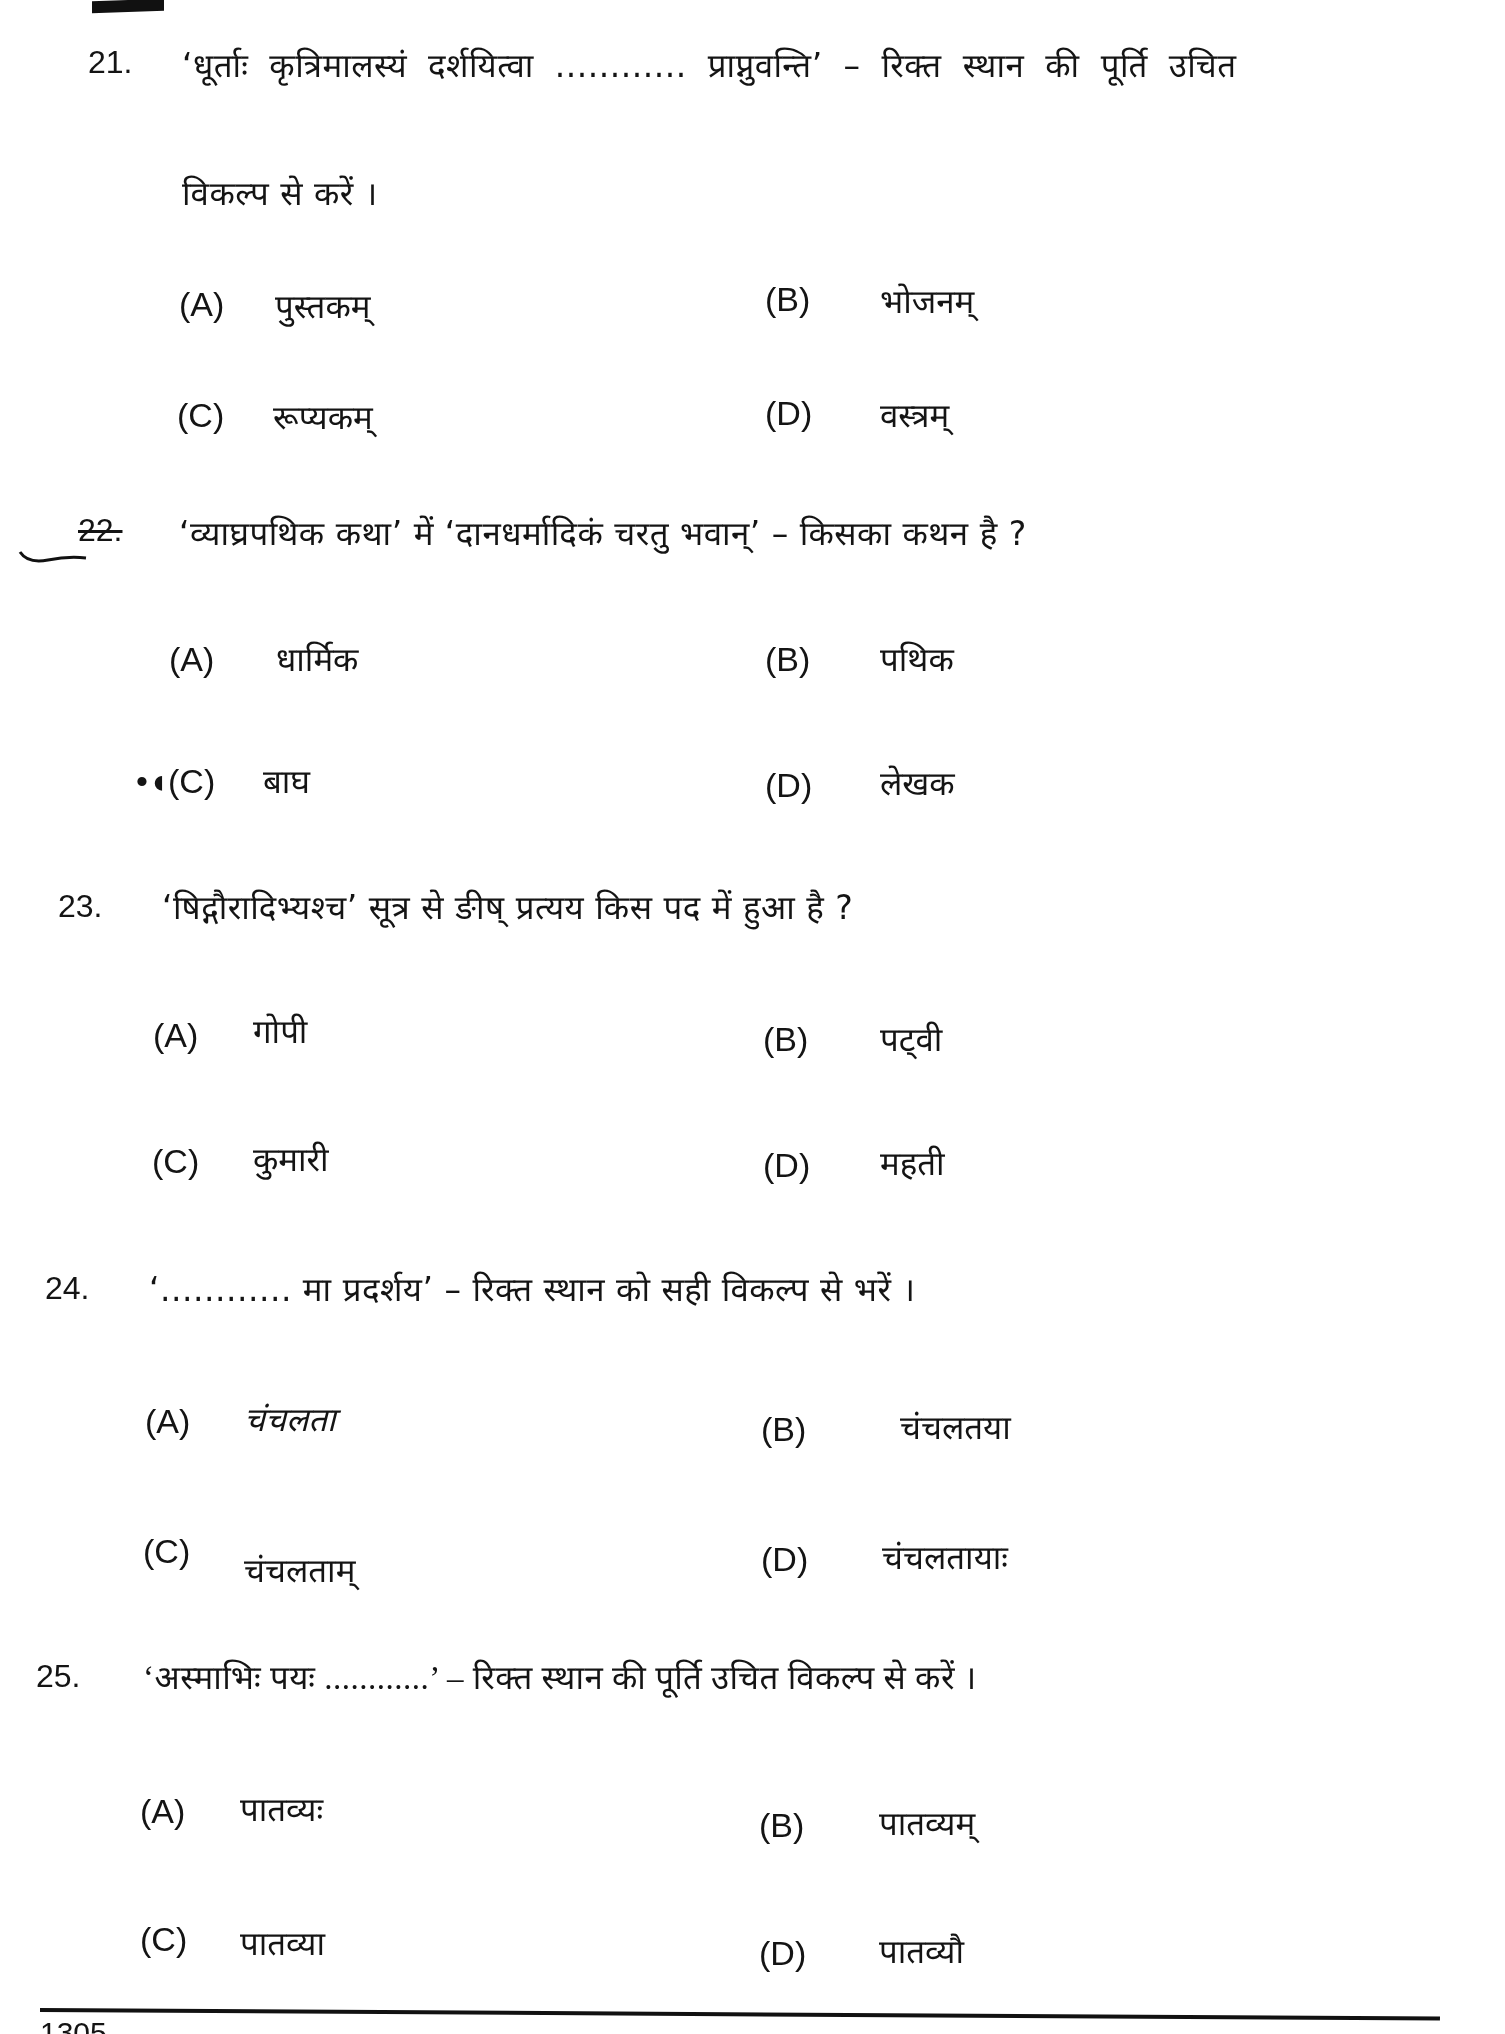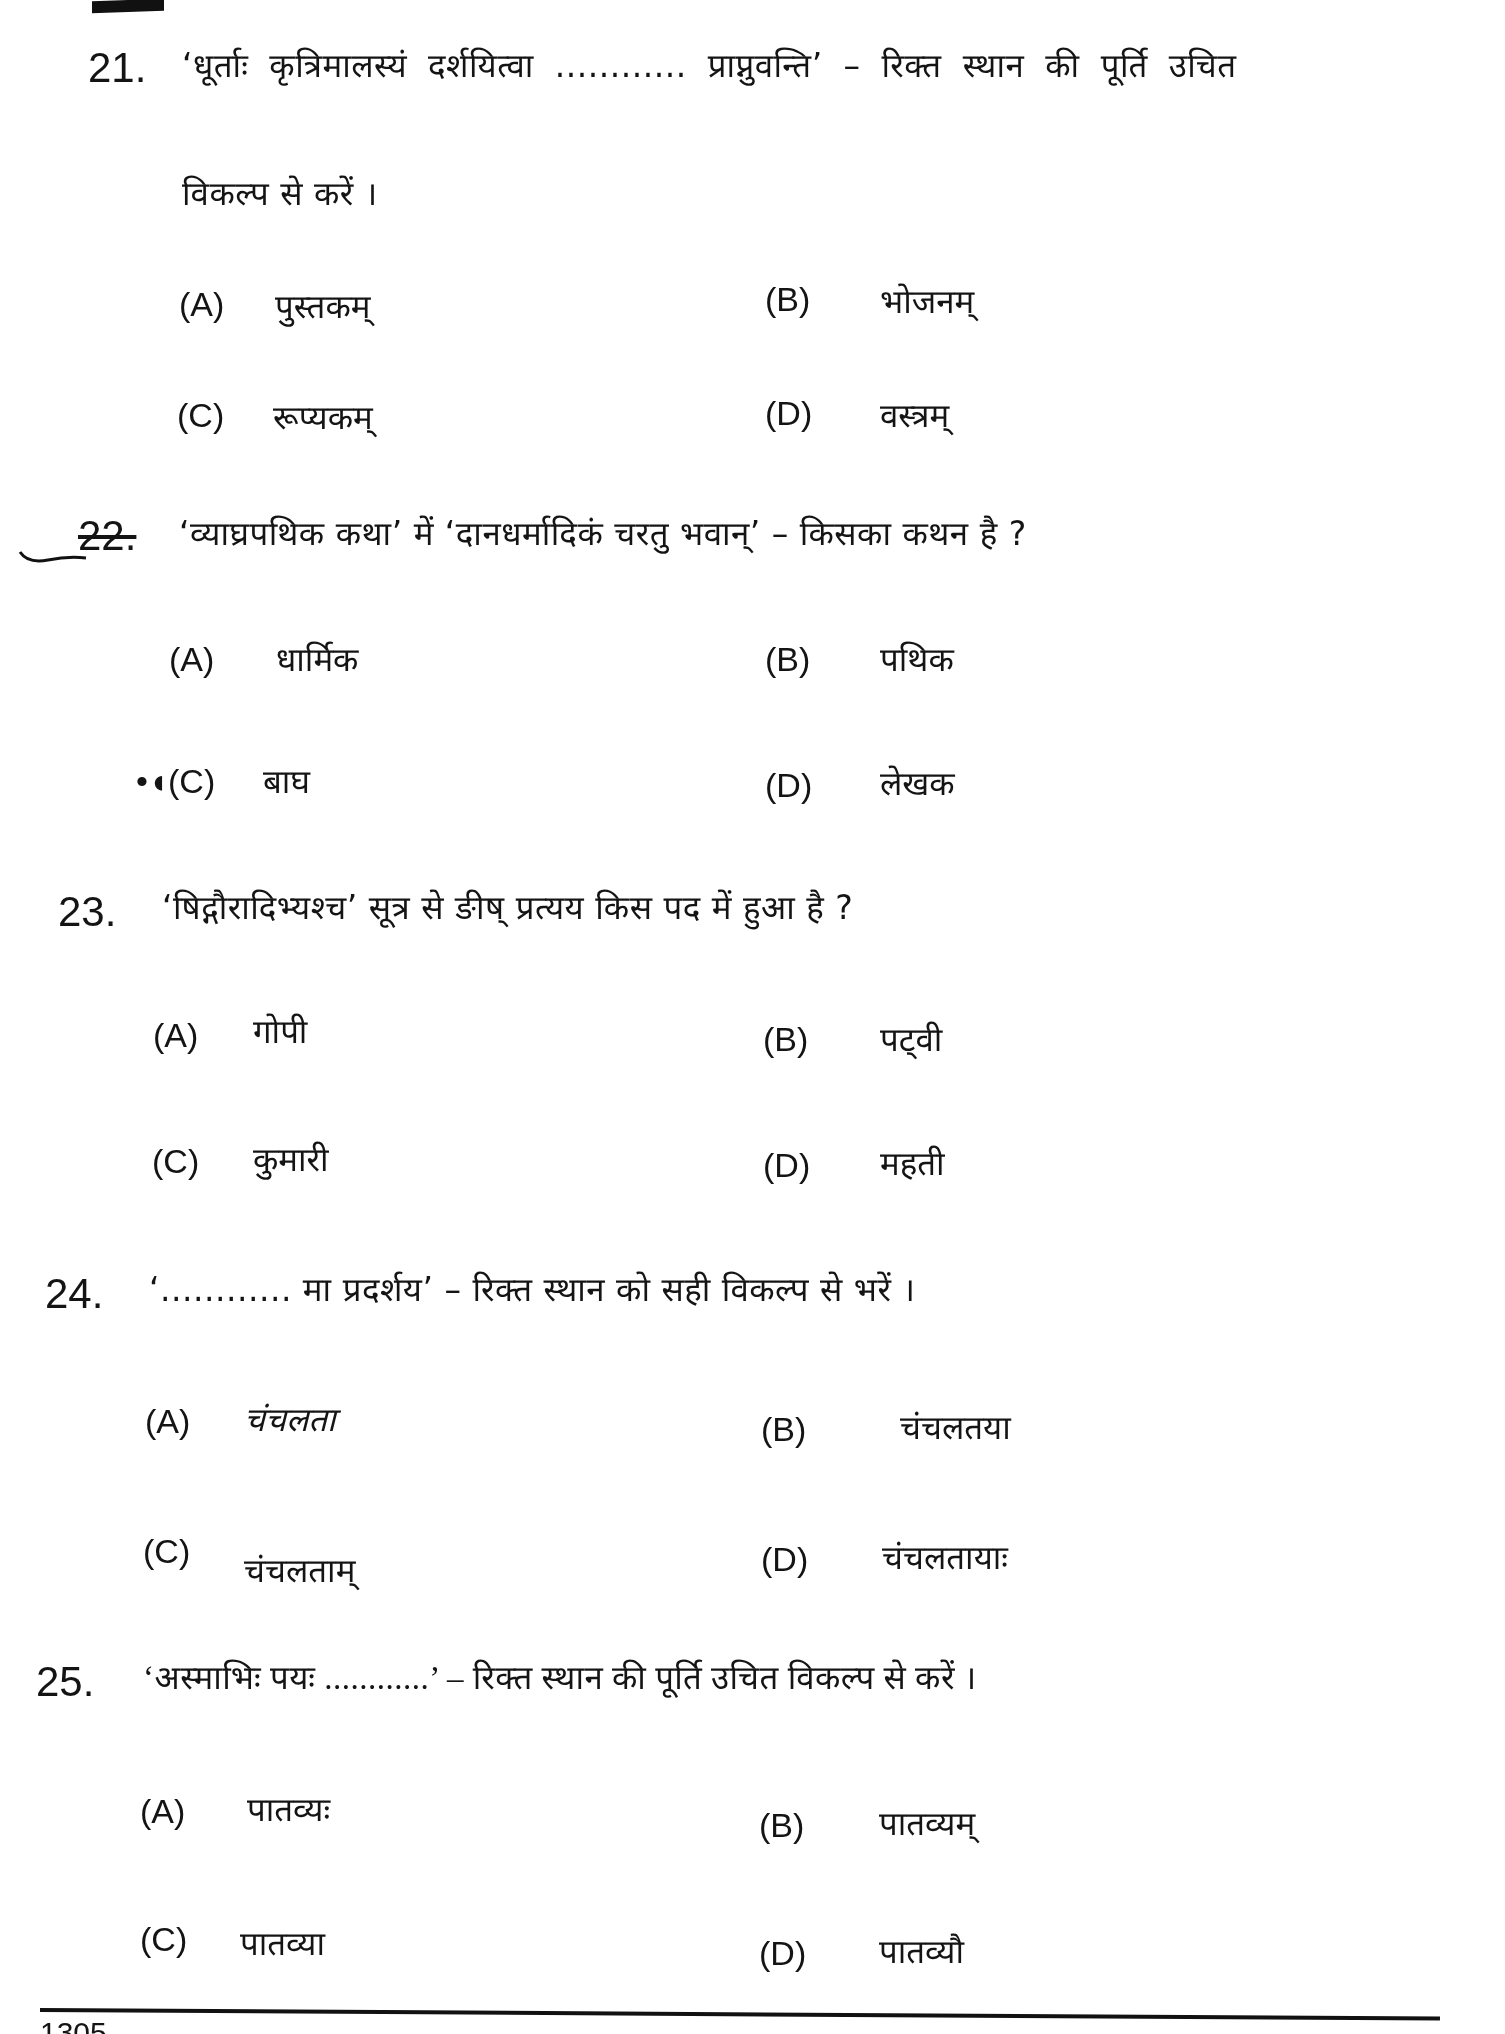--- a/index.html
+++ b/index.html
@@ -2,21 +2,21 @@
 <html><head>
 <meta charset="utf-8">
 <style>
   html, body { margin: 0; padding: 0; }
   body {
     width: 1505px; height: 2034px; position: relative; overflow: hidden;
     background: #ffffff; color: #141414;
     font-family: "DejaVu Sans", "Liberation Sans", sans-serif;
   }
   .abs { position: absolute; white-space: nowrap; }
-  .qnum { font-family: "Liberation Sans", sans-serif; font-size: 42px; }
+  .qnum { font-family: "Liberation Sans", sans-serif; font-size: 32px; }
   .qtext { font-size: 33px; letter-spacing: 0.5px; }
   .optlabel { font-family: "Liberation Sans", sans-serif; font-size: 34px; }
   .opttext { font-size: 33px; }
   .topbar { left: 92px; top: 0; width: 72px; height: 12px; background: #111; transform: skewY(-2deg); }
   .rule { left: 40px; top: 2008px; width: 1400px; height: 4px; background: #111; transform: rotate(0.35deg); transform-origin: left center; }
   .pageno { left: 40px; top: 2016px; font-family: "Liberation Sans", sans-serif; font-size: 30px; }
   .strike { text-decoration: line-through; }
   .tick { left: 18px; top: 548px; width: 70px; height: 18px; }
 </style>
 </head>
@@ -87,21 +87,21 @@
   <span class="abs opttext" style="left:244px; top:1526px;margin-top:21px;">चंचलताम्</span>
   <span class="abs optlabel" style="left:761px; top:1540px;">(D)</span>
   <span class="abs opttext" style="left:882px; top:1534px;">चंचलतायाः</span>
 </section>
 
 <section>
   <span class="abs qnum" style="left:36px; top:1658px;">25.</span>
   <span class="abs qtext" style="left:143px; top:1654px;font-family:Liberation Serif, serif;">‘अस्माभिः पयः ............’ – रिक्त स्थान की पूर्ति उचित विकल्प से करें ।</span>
 
   <span class="abs optlabel" style="left:140px; top:1792px;">(A)</span>
-  <span class="abs opttext" style="left:240px; top:1786px;margin-left:7px;">पातव्यः</span>
+  <span class="abs opttext" style="left:240px; top:1786px;">पातव्यः</span>
   <span class="abs optlabel" style="left:759px; top:1806px;">(B)</span>
   <span class="abs opttext" style="left:879px; top:1800px;">पातव्यम्</span>
 
   <span class="abs optlabel" style="left:140px; top:1920px;">(C)</span>
   <span class="abs opttext" style="left:240px; top:1920px;">पातव्या</span>
   <span class="abs optlabel" style="left:759px; top:1934px;">(D)</span>
   <span class="abs opttext" style="left:879px; top:1928px;">पातव्यौ</span>
 </section>
 
 <div class="abs rule"></div>

